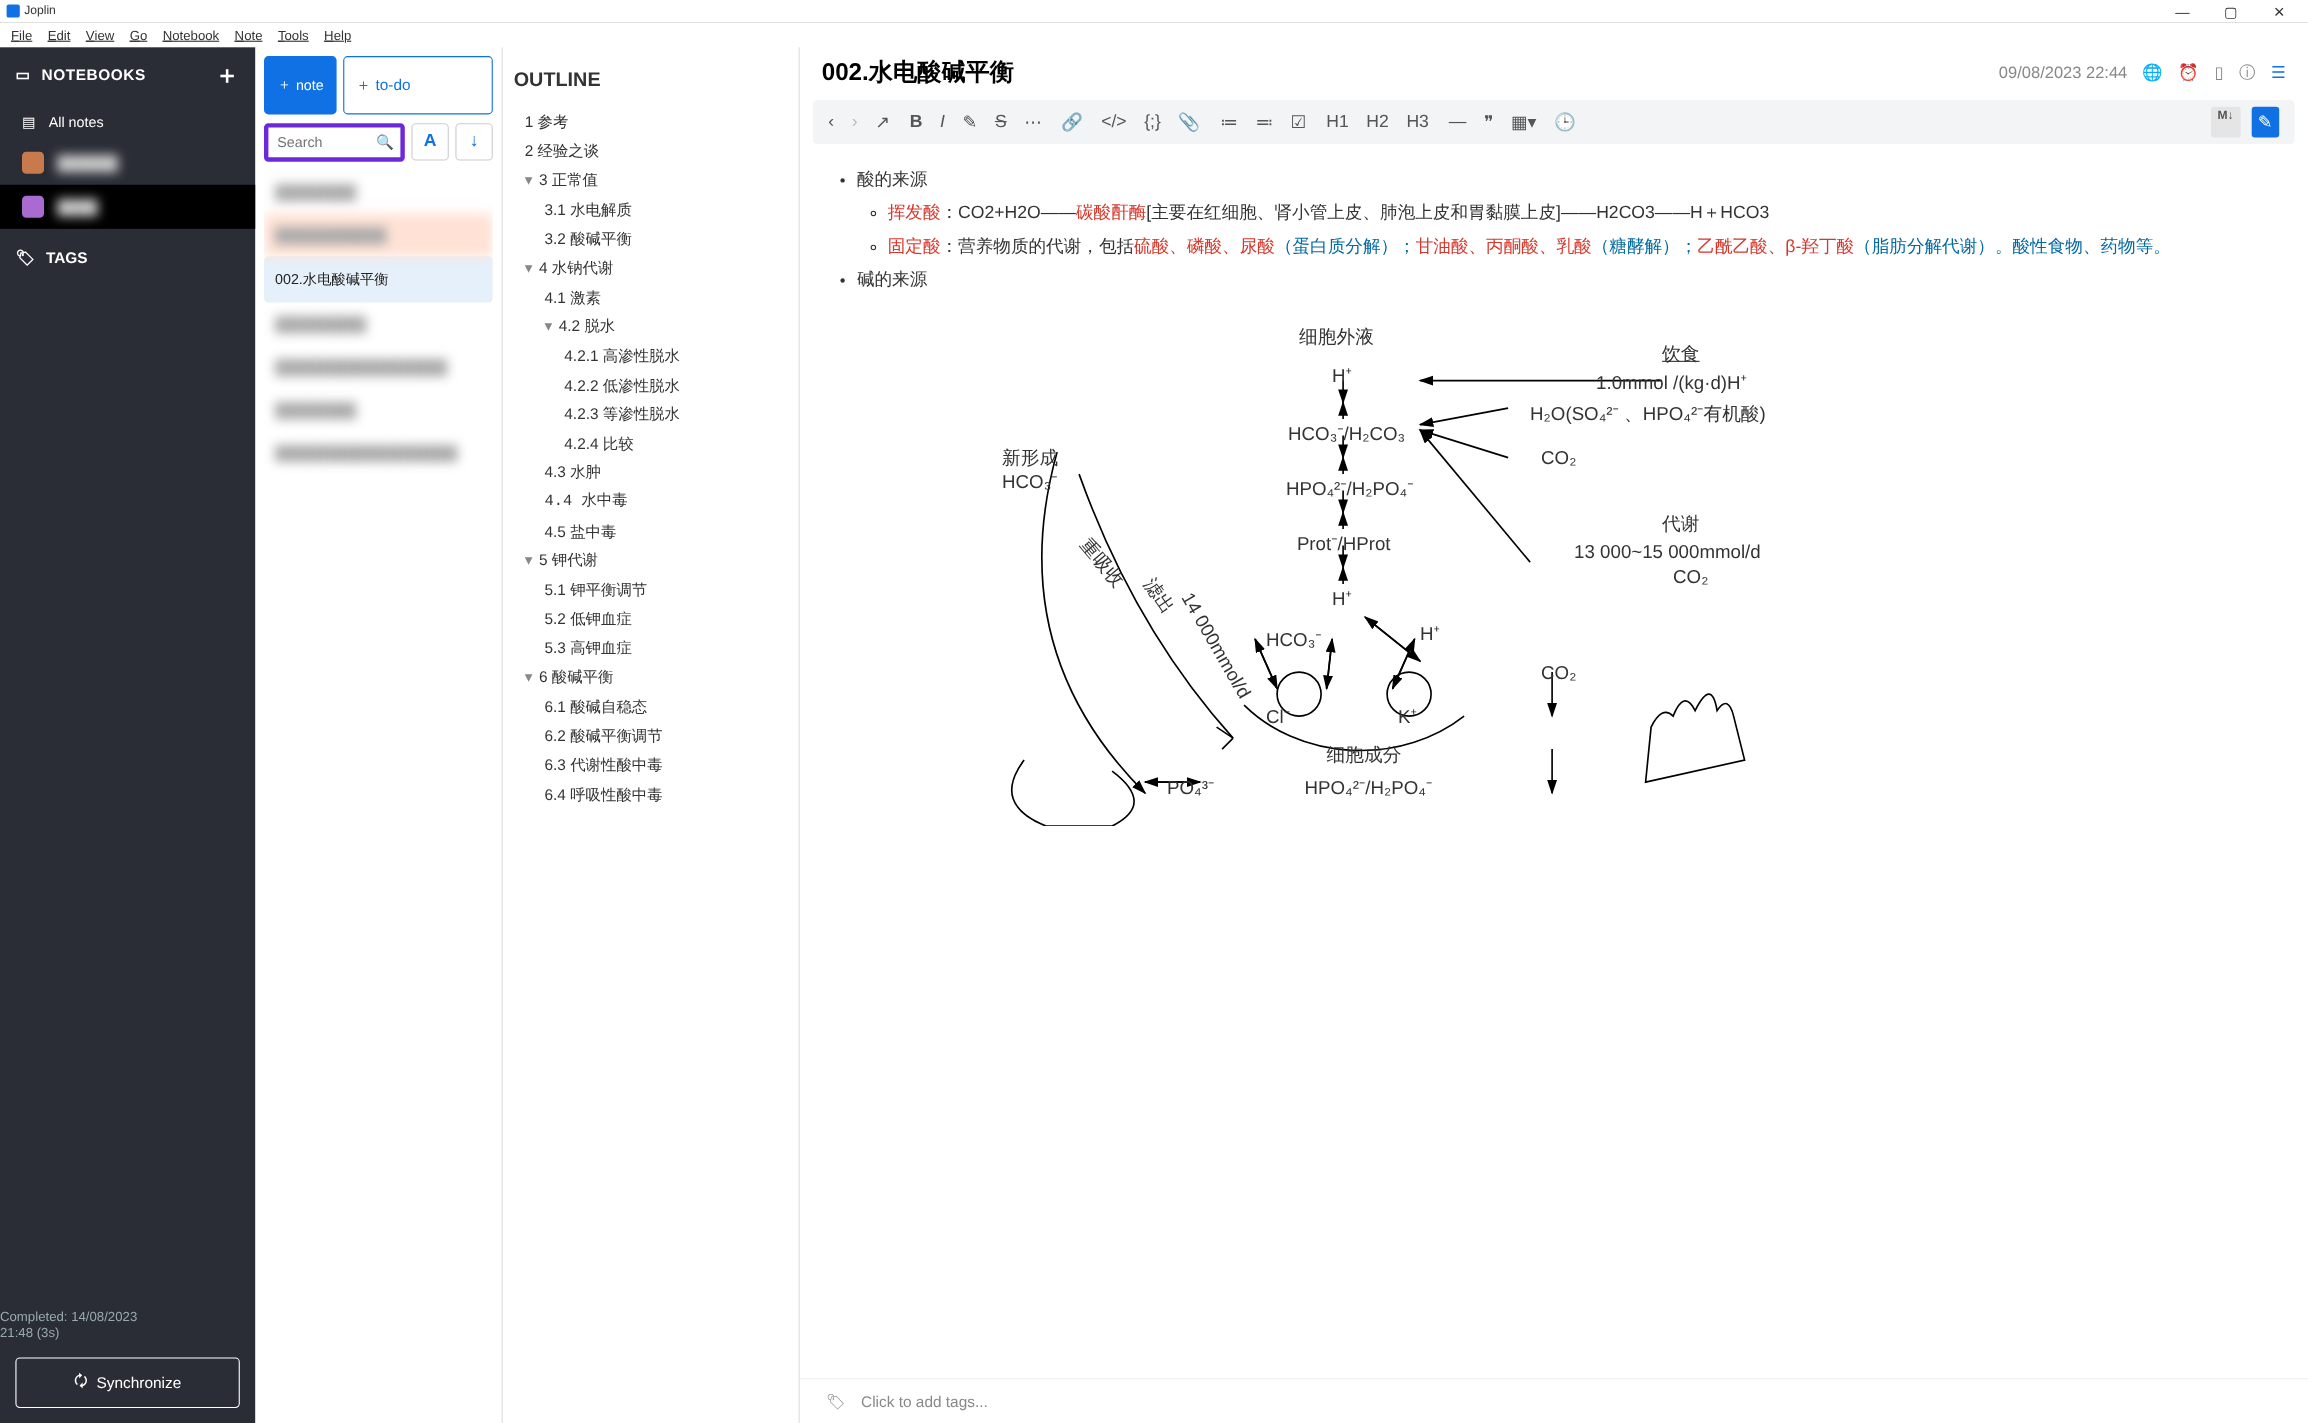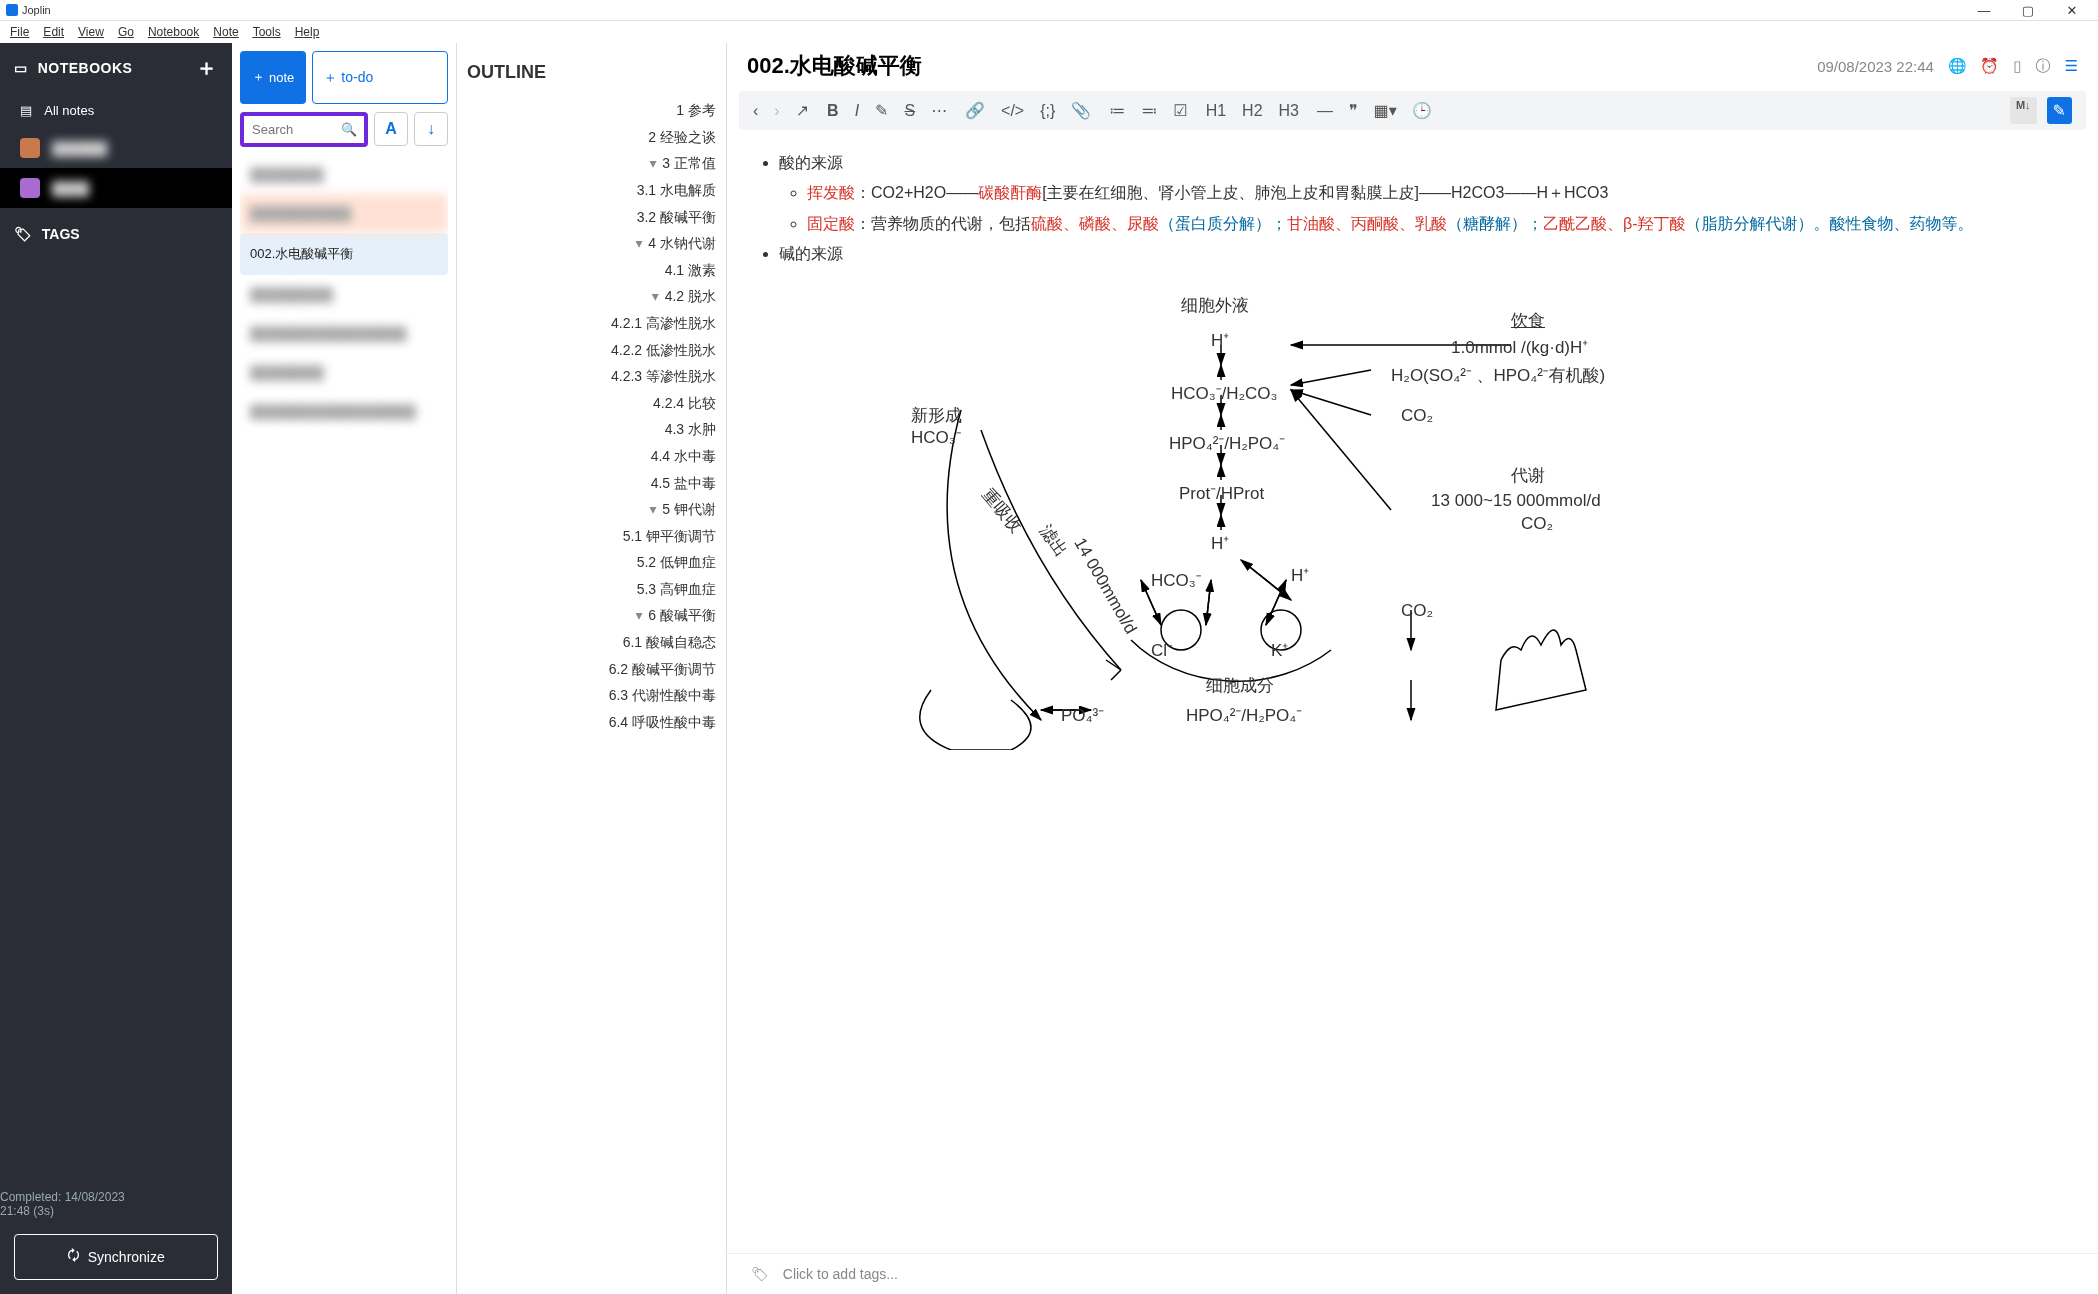--- a/index.html
+++ b/index.html
@@ -46,21 +46,21 @@
 .nl-sq { width: 34px; height: 34px; border: 1px solid #ccc; border-radius: 4px; display: flex; align-items: center; justify-content: center; color: #1071e5; font-weight: bold; }
 .nl-items { flex: 1; overflow: auto; }
 .nl-item { padding: 12px 10px; font-size: 13px; color: #222; border-radius: 4px; }
 .nl-item.sel { background: #e6f0fa; }
 .nl-item.blur { filter: blur(5px); color: #aaa; }
 .nl-item.hl { background: #ffe2d5; filter: blur(5px); }
 
 
 .outline { width: 270px; border-right: 1px solid #ddd; padding: 12px 10px; font-size: 14px; line-height: 1.9; overflow: auto; }
 .outline-title { font-size: 18px; font-weight: 700; margin-bottom: 8px; }
-.outl-item { white-space: nowrap; cursor: pointer; text-align: right; }
+.outl-item { white-space: nowrap; cursor: pointer; }
 .outl-item .tw { color: #888; margin-right: 2px; }
 
 
 .editor { flex: 1; display: flex; flex-direction: column; }
 .ed-head { display: flex; align-items: center; justify-content: space-between; padding: 10px 20px 6px; }
 .ed-title { font-size: 22px; font-weight: 700; border: none; outline: none; flex: 1; }
 .ed-meta { display: flex; align-items: center; gap: 14px; color: #888; font-size: 15px; }
 .ed-meta .ic { color: #888; }
 .ed-meta .ic.active { color: #1071e5; }
 .toolbar { display: flex; align-items: center; gap: 18px; padding: 6px 14px; background: #f3f4f6; margin: 6px 12px; border-radius: 4px; color: #555; font-size: 16px; }
@@ -182,21 +182,21 @@
         <div class="outl-item" style="padding-left: 28px;">3.1 水电解质</div>
         <div class="outl-item" style="padding-left: 28px;">3.2 酸碱平衡</div>
         <div class="outl-item" style="padding-left: 10px;"><span class="tw">▾</span> 4 水钠代谢</div>
         <div class="outl-item" style="padding-left: 28px;">4.1 激素</div>
         <div class="outl-item" style="padding-left: 28px;"><span class="tw">▾</span> 4.2 脱水</div>
         <div class="outl-item" style="padding-left: 46px;">4.2.1 高渗性脱水</div>
         <div class="outl-item" style="padding-left: 46px;">4.2.2 低渗性脱水</div>
         <div class="outl-item" style="padding-left: 46px;">4.2.3 等渗性脱水</div>
         <div class="outl-item" style="padding-left: 46px;">4.2.4 比较</div>
         <div class="outl-item" style="padding-left: 28px;">4.3 水肿</div>
-        <div class="outl-item" style="padding-left: 28px;">4.4 水中毒</div>
+        <div class="outl-item" style="padding-left: 28px; font-family: Liberation Mono, monospace;">4.4 水中毒</div>
         <div class="outl-item" style="padding-left: 28px;">4.5 盐中毒</div>
         <div class="outl-item" style="padding-left: 10px;"><span class="tw">▾</span> 5 钾代谢</div>
         <div class="outl-item" style="padding-left: 28px;">5.1 钾平衡调节</div>
         <div class="outl-item" style="padding-left: 28px;">5.2 低钾血症</div>
         <div class="outl-item" style="padding-left: 28px;">5.3 高钾血症</div>
         <div class="outl-item" style="padding-left: 10px;"><span class="tw">▾</span> 6 酸碱平衡</div>
         <div class="outl-item" style="padding-left: 28px;">6.1 酸碱自稳态</div>
         <div class="outl-item" style="padding-left: 28px;">6.2 酸碱平衡调节</div>
         <div class="outl-item" style="padding-left: 28px;">6.3 代谢性酸中毒</div>
         <div class="outl-item" style="padding-left: 28px;">6.4 呼吸性酸中毒</div>

